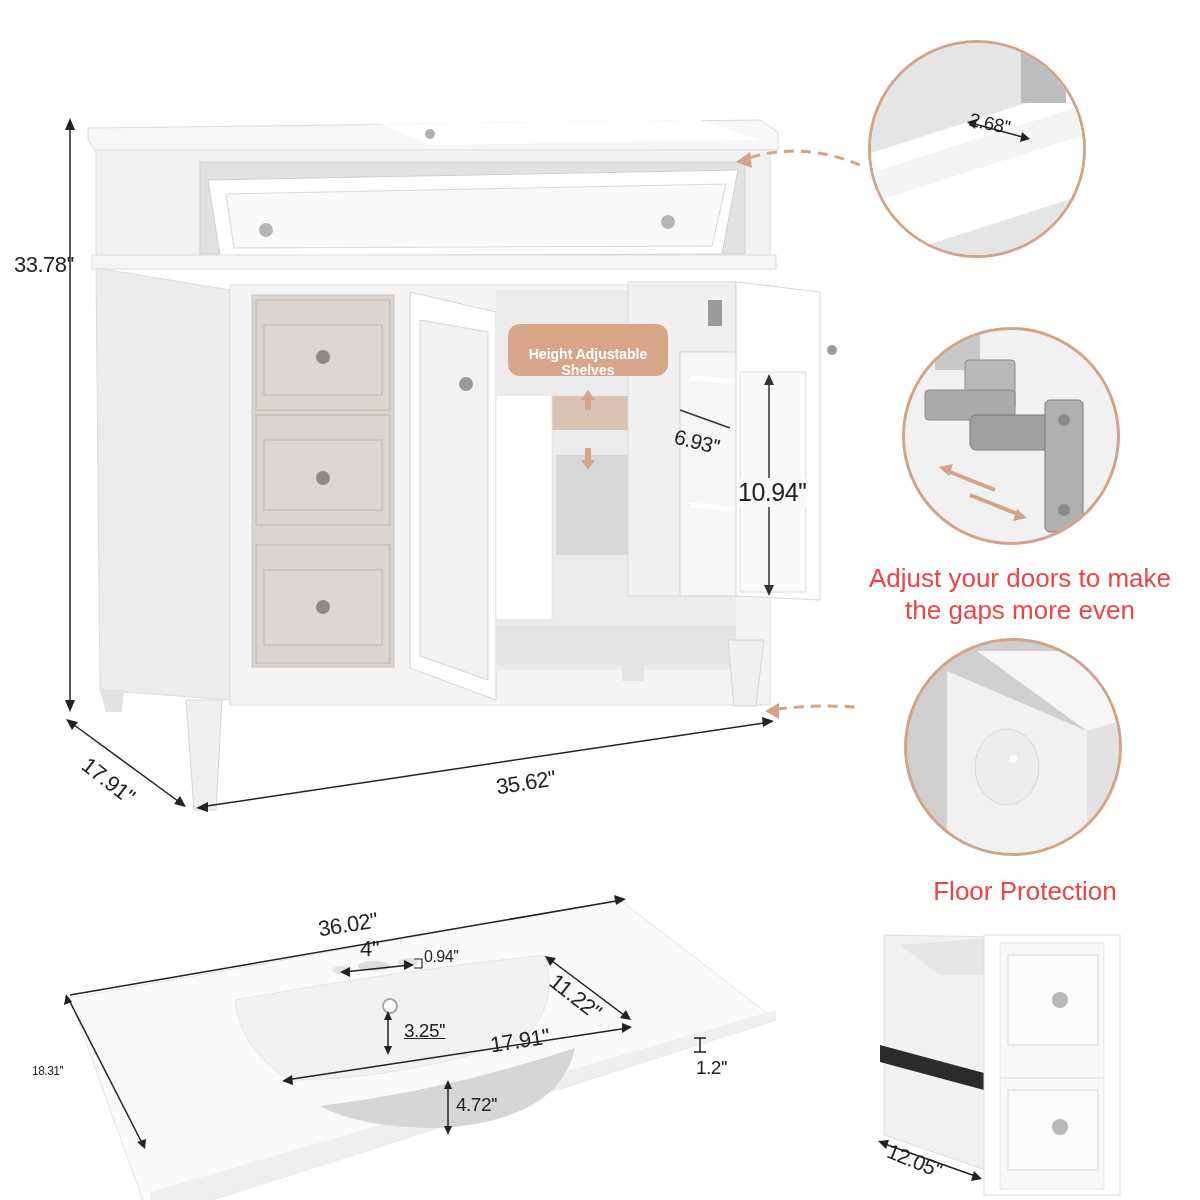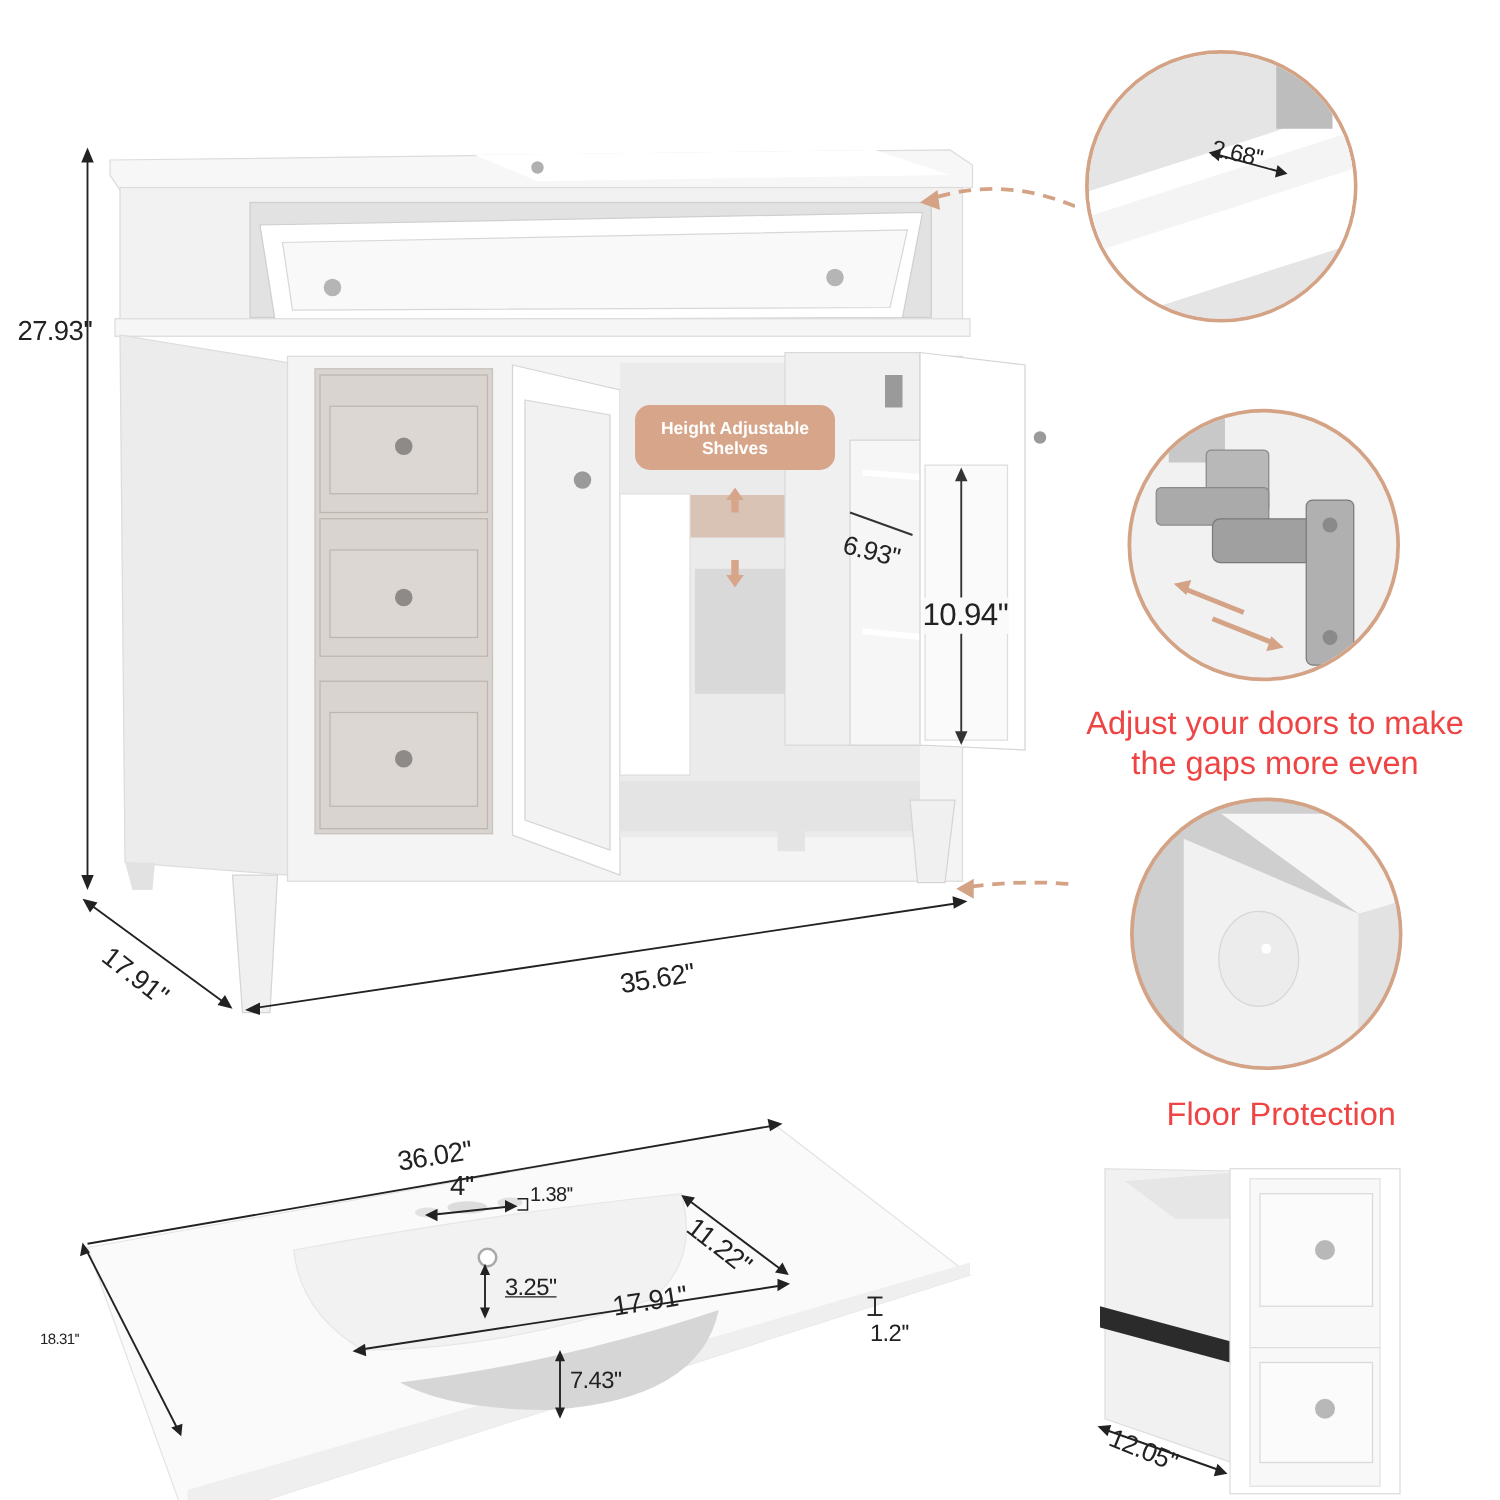--- a/index.html
+++ b/index.html
@@ -1,21 +1,21 @@
 <!DOCTYPE html>
 <html><head>
 <meta charset="utf-8">
 <style>
   html,body{margin:0;padding:0;background:#ffffff;}
   body{width:1200px;height:1200px;position:relative;overflow:hidden;font-family:"Liberation Sans",sans-serif;color:#222;}
   .abs{position:absolute;}
   .dim{position:absolute;font-family:"Liberation Sans",sans-serif;color:#222;font-size:22px;white-space:nowrap;letter-spacing:-0.5px;}
   .circle{position:absolute;border:3px solid #d4a386;border-radius:50%;overflow:hidden;background:#eeeeee;box-sizing:border-box;}
   .caption{position:absolute;text-align:center;font-size:26px;color:#ef4444;line-height:32px;}
-  .badge{position:absolute;background:#d7a68a;color:#fff;font-weight:bold;font-size:14px;text-align:center;border-radius:12px;line-height:20px;padding:8px 6px;box-sizing:border-box;}
+  .badge{position:absolute;background:#d7a68a;color:#fff;font-weight:bold;font-size:14px;text-align:center;border-radius:12px;line-height:20px;padding:20px 6px;box-sizing:border-box;}
   svg{position:absolute;left:0;top:0;}
 </style>
 </head>
 <body>
 
 <div class="abs" style="left:0;top:0;width:860px;height:840px;">
   <svg width="860" height="840">
 
     <polygon points="88,128 760,120 778,132 778,150 96,152 88,140" fill="#f7f7f7" stroke="#dcdcdc"></polygon>
     <polygon points="380,124 700,120 760,140 430,145" fill="#ffffff"></polygon>
@@ -95,21 +95,21 @@
     <rect x="585" y="448" width="6" height="12" fill="#d7a68a"></rect>
     <polygon points="588,470 581,460 595,460" fill="#d7a68a"></polygon>
 
     <path d="M 860 165 Q 800 140 742 160" fill="none" stroke="#d4a386" stroke-width="3" stroke-dasharray="10,7"></path>
     <polygon points="736,162 750,152 752,168" fill="#d4a386"></polygon>
 
     <path d="M 905 715 Q 840 700 772 710" fill="none" stroke="#d4a386" stroke-width="3" stroke-dasharray="10,7"></path>
     <polygon points="765,711 779,703 779,719" fill="#d4a386"></polygon>
   </svg>
 
-  <div class="dim" style="left:14px;top:252px;">27.93''</div>
+  <div class="dim" style="left:14px;top:252px;">33.78''</div>
   <div class="dim" style="left:78px;top:768px;transform:rotate(38deg);">17.91''</div>
   <div class="dim" style="left:496px;top:770px;transform:rotate(-9deg);">35.62''</div>
 
   <div class="badge" style="left:508px;top:324px;width:160px;height:52px;">
     <div>Height Adjustable</div>
     <div style="margin-top:-4px;">Shelves</div>
   </div>
 
   <div class="dim" style="left:674px;top:430px;font-size:21px;transform:rotate(14deg);">6.93''</div>
   <div class="dim" style="left:738px;top:478px;font-size:25px;background:#fafafa;">10.94''</div>
@@ -206,27 +206,27 @@
     <polygon points="448,200 444,209 452,209" fill="#222"></polygon>
     <polygon points="448,255 444,246 452,246" fill="#222"></polygon>
 
     <line x1="68" y1="118" x2="143" y2="265" stroke="#222" stroke-width="1.5"></line>
     <polygon points="66,114 64,125 72,122" fill="#222"></polygon>
     <polygon points="145,269 137,262 146,259" fill="#222"></polygon>
   </svg>
 
   <div class="dim" style="left:318px;top:32px;transform:rotate(-9deg);">36.02''</div>
   <div class="dim" style="left:360px;top:56px;">4''</div>
-  <div class="dim" style="left:424px;top:68px;font-size:16px;">1.38''</div>
+  <div class="dim" style="left:424px;top:68px;font-size:16px;">0.94''</div>
   <div class="dim" style="left:546px;top:104px;transform:rotate(38deg);">11.22''</div>
   <div class="dim" style="left:404px;top:140px;font-size:19px;text-decoration:underline;">3.25''</div>
   <div class="dim" style="left:490px;top:148px;transform:rotate(-9deg);">17.91''</div>
   <div class="dim" style="left:696px;top:177px;font-size:19px;">1.2''</div>
   <div class="dim" style="left:32px;top:184px;font-size:12px;">18.31''</div>
-  <div class="dim" style="left:456px;top:214px;font-size:19px;">7.43''</div>
+  <div class="dim" style="left:456px;top:214px;font-size:19px;">4.72''</div>
 </div>
 
 <div class="abs" style="left:860px;top:915px;width:340px;height:285px;">
   <svg width="340" height="285">
 
     <polygon points="24,20 140,22 140,260 24,220" fill="#f1f1f1" stroke="#dedede"></polygon>
     <polygon points="40,30 140,22 140,60 80,60" fill="#e6e6e6"></polygon>
 
     <polygon points="20,130 124,158 124,175 20,147" fill="#2b2b2b"></polygon>
 

